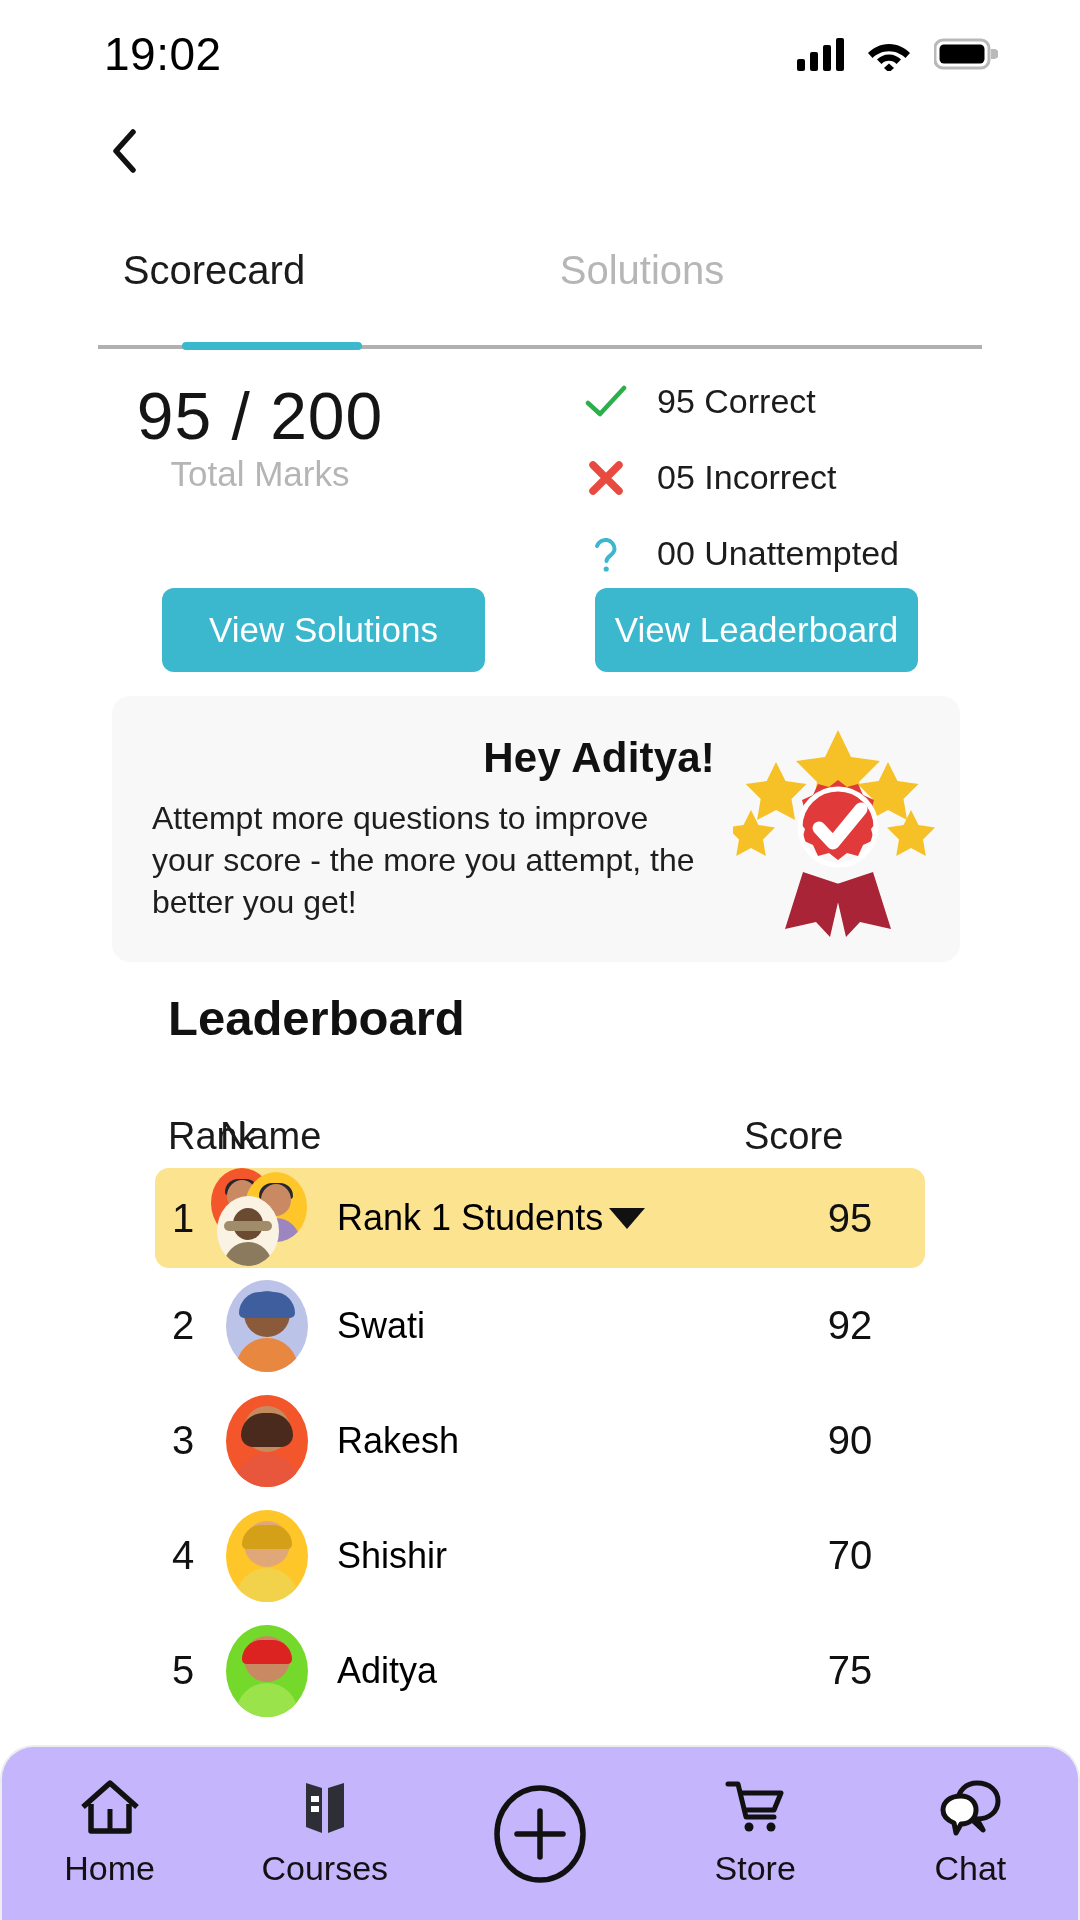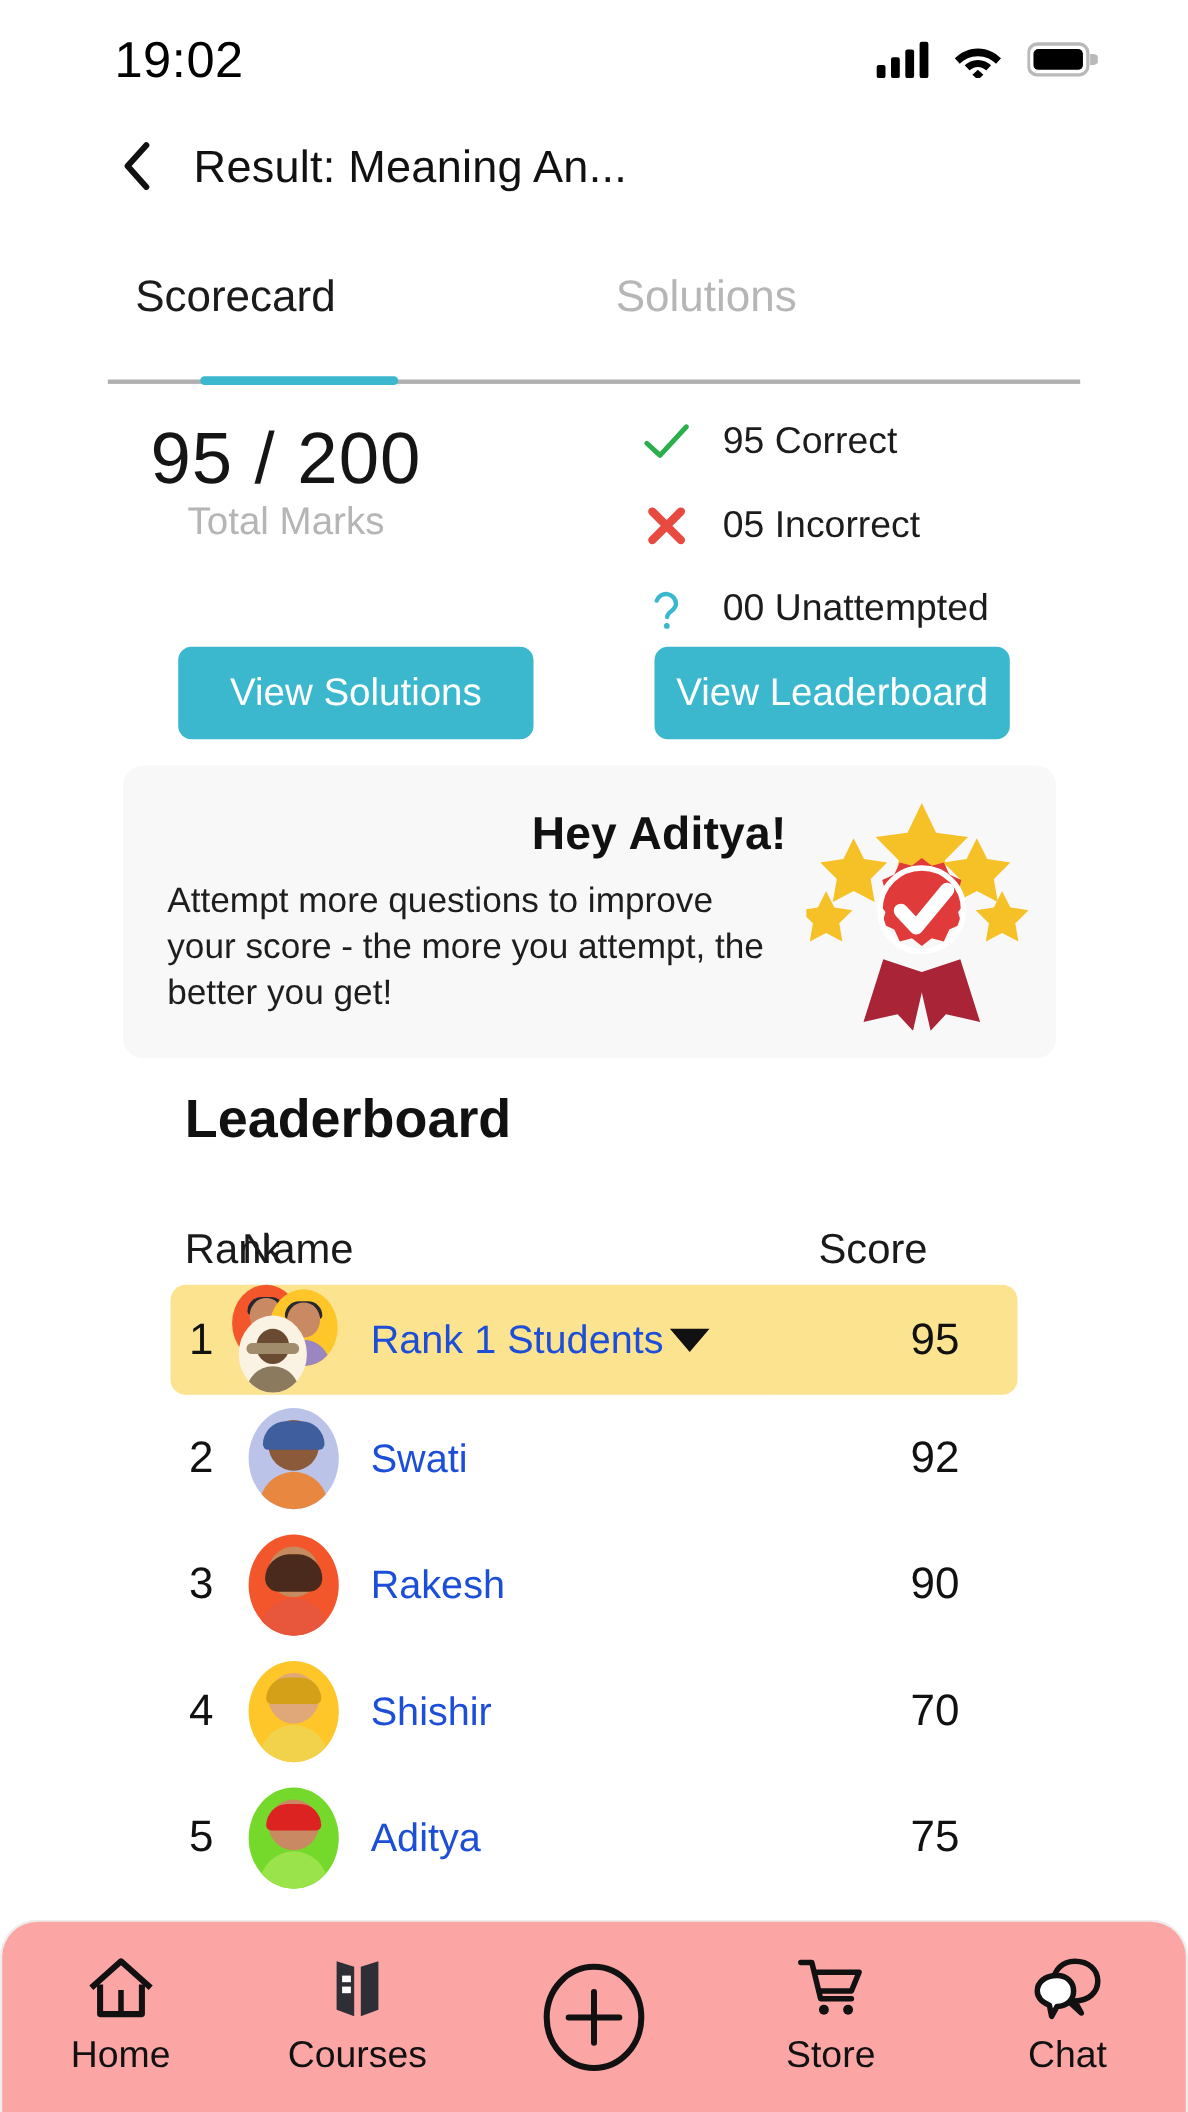--- a/index.html
+++ b/index.html
@@ -76,21 +76,21 @@
              display:flex; align-items:center; font-size:38px; color:#1a1a1a; }
   .col-rank { width:210px; text-align:left; padding-left:168px; }
   .col-name { flex:1; padding-left:10px; }
   .col-score{ width:220px; text-align:left; padding-left:12px; }
 
   .lb-rows { position:absolute; top:1168px; left:0; width:1080px; }
   .lb-row { display:flex; align-items:center; height:115px; margin:0 155px; padding:0; }
   .lb-row.top { background:#FCE38F; border-radius:14px; height:100px; }
   .r-rank { width:56px; font-size:40px; color:#111; text-align:center; }
   .r-avatar { width:112px; display:flex; align-items:center; justify-content:center; }
-  .r-name { flex:1; font-size:36px; color:#1d4ed8; padding-left:14px; display:flex;
+  .r-name { flex:1; font-size:36px; color:#000000; padding-left:14px; display:flex;
             align-items:center; gap:6px; }
   .r-score { width:150px; font-size:40px; color:#111; text-align:center; }
 
   .av { width:82px; height:92px; border-radius:50%; position:relative; overflow:hidden; }
   .av .face { position:absolute; width:46px; height:46px; border-radius:50%;
               left:50%; top:38%; transform:translate(-50%,-50%); }
   .av .hair { position:absolute; width:50px; height:24px; left:50%; top:17%;
               transform:translateX(-50%); border-radius:25px 25px 6px 6px; }
   .av .body { position:absolute; width:62px; height:40px; left:50%; bottom:-6px;
               transform:translateX(-50%); border-radius:32px 32px 0 0; }
@@ -109,21 +109,21 @@
   .ghat  { position:absolute; width:48px; height:10px; left:50%; top:36%;
            transform:translateX(-50%); background:#A08C6B; border-radius:6px; }
   .ghat2 { position:absolute; width:26px; height:14px; left:50%; top:23%;
            transform:translateX(-50%); background:#A08C6B; border-radius:8px 8px 0 0; }
 
   .caret { width:0;height:0;border-left:18px solid transparent;border-right:18px solid transparent;
            border-top:21px solid #111; cursor:pointer; }
 
   
   .bottomnav { position:absolute; bottom:0; left:0; width:1080px; height:175px;
-               background:#fca5a5; border:2px solid #ededed; border-bottom:none;
+               background:#c4b5fd; border:2px solid #ededed; border-bottom:none;
                border-radius:34px 34px 0 0; display:flex; align-items:center; }
   .nav-item { flex:1; display:flex; flex-direction:column; align-items:center;
               justify-content:center; gap:12px; cursor:pointer; }
   .nav-label { font-size:34px; color:#111; }
   .nav-center { flex:1; display:flex; align-items:center; justify-content:center; cursor:pointer;}
 </style>
 </head>
 <body>
 
 <div class="phone">
@@ -149,21 +149,20 @@
       </svg>
     </div>
   </div>
 
   <div class="topbar">
     <div class="back">
       <svg width="28" height="44" viewBox="0 0 28 44">
         <path d="M22 3 L5 22 L22 41" fill="none" stroke="#111" stroke-width="5.5" stroke-linecap="round" stroke-linejoin="round"></path>
       </svg>
     </div>
-    <div class="title">Result: Meaning An...</div>
   </div>
 
   <div class="tabs">
     <div class="tabrow">
       <div class="tab active">Scorecard</div>
       <div class="tab inactive">Solutions</div>
     </div>
   </div>
   <div class="tabline"></div>
   <div class="tabline-active"></div>

